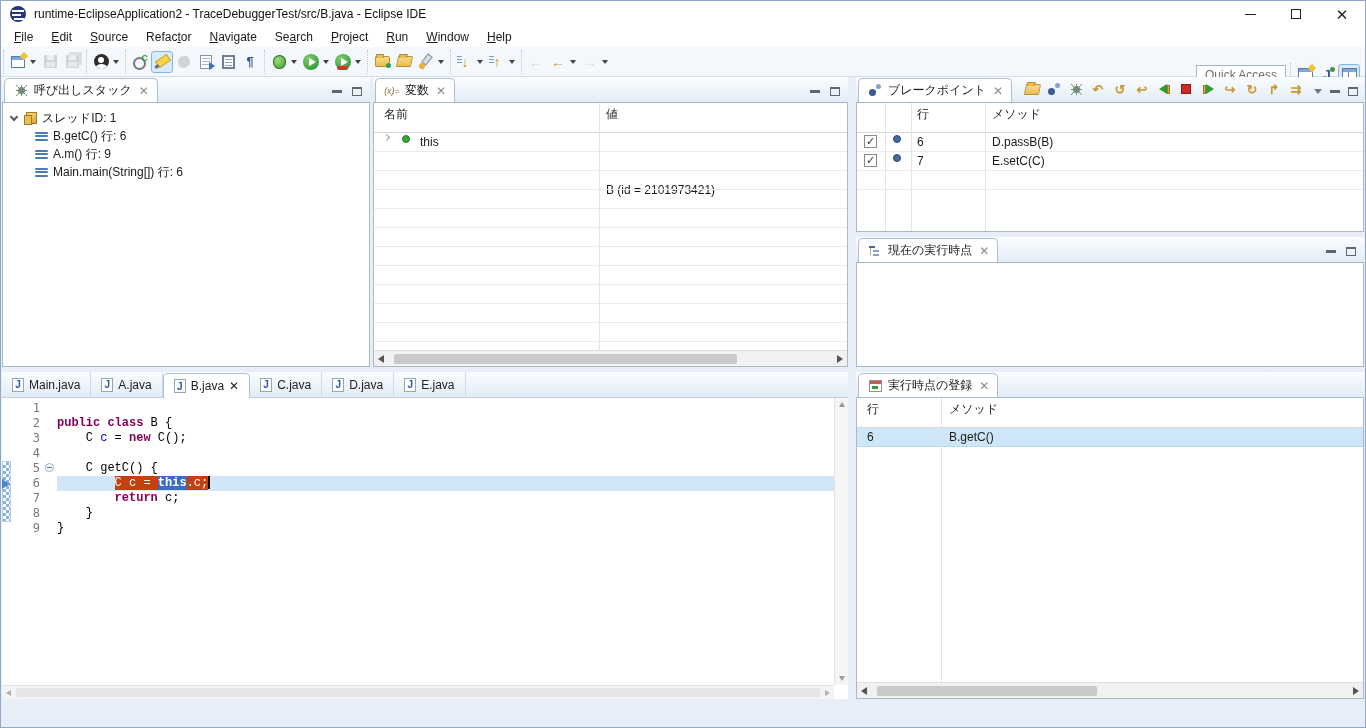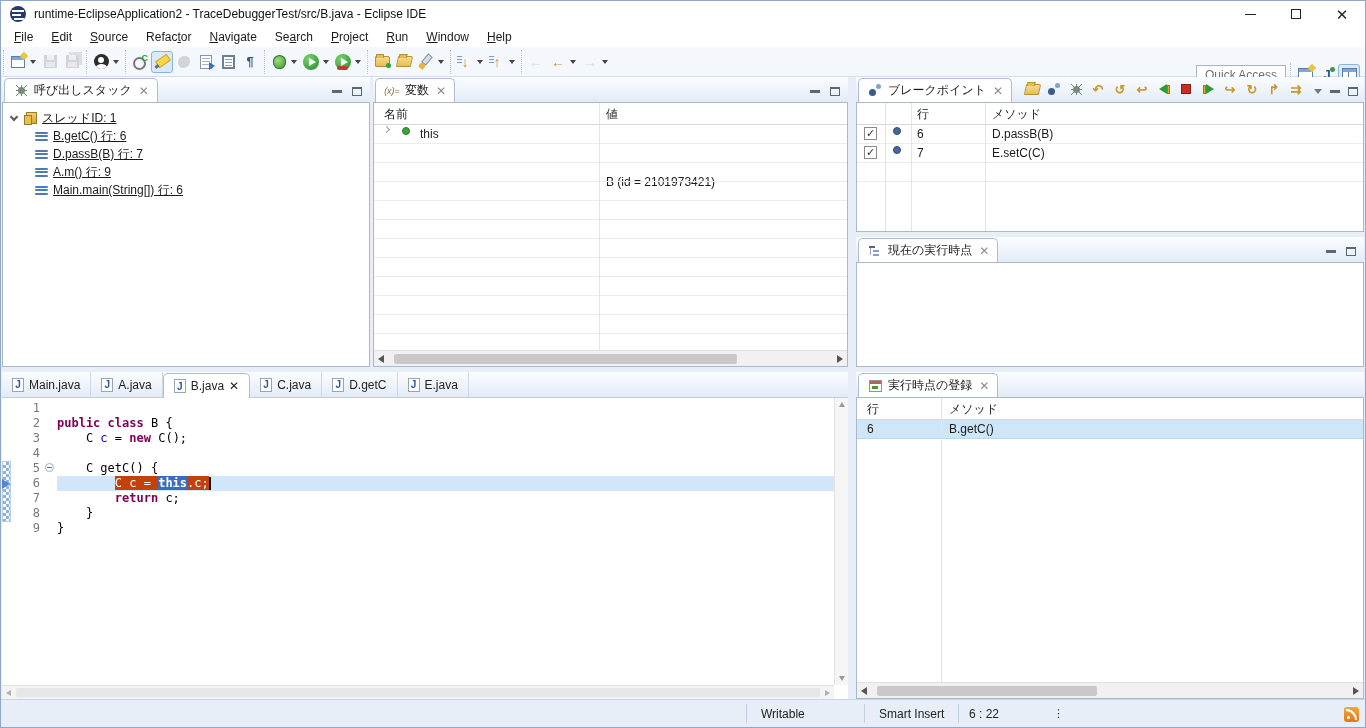--- a/index.html
+++ b/index.html
@@ -77,21 +77,21 @@
   .ic-jpersp { font-size:13px; font-weight:bold; color:#2a56a8; position:relative; }
   .ic-jpersp:after { content:""; position:absolute; right:-4px; top:0; width:5px; height:5px; border-radius:50%; background:#3f9a36; }
   .toolbar-right { margin-left:auto; display:flex; align-items:center;margin-top:26px; }
 
   
   .main { position:absolute; top:76px; left:0; right:0; bottom:28px; }
   .panel { position:absolute; }
   .phead { position:relative; height:25px; background:linear-gradient(#fbfdff,#e2ebf6); display:flex; align-items:flex-end; }
   .ptab { display:flex; align-items:center; gap:5px; background:#fff; border:1px solid #aebdd0; border-bottom:none; border-radius:5px 5px 0 0; height:24px; padding:0 8px; margin-left:2px; position:relative; z-index:2; }
   .ptab .close { color:#8a8a8a; font-size:12px; margin-left:2px; }
-  .pbody { position:absolute; left:0; right:0; top:25px; bottom:0; background:#fff; border:1px solid #a9b9cc; overflow:hidden;text-decoration:underline; }
+  .pbody { position:absolute; left:0; right:0; top:25px; bottom:0; background:#fff; border:1px solid #a9b9cc; overflow:hidden; }
   .phead-btns { margin-left:auto; display:flex; align-items:center; gap:10px; padding:0 8px 6px 4px; }
   .mini { width:10px; height:3px; border-bottom:2px solid #5a6774; border-top:1px solid #5a6774; }
   .maxi { width:10px; height:9px; border:1px solid #5a6774; border-top:2px solid #5a6774; }
   .vmenu { width:0; height:0; border-left:4px solid transparent; border-right:4px solid transparent; border-top:5px solid #6e7a88; }
 
   
   .vic { display:inline-flex; align-items:center; justify-content:center; width:16px; height:15px; }
   .ic-sun { width:11px; height:11px; position:relative; }
   .ic-sun:before { content:""; position:absolute; inset:2px; border-radius:50%; background:#6f8f6a; }
   .ic-sun:after { content:""; position:absolute; inset:0; background:
@@ -115,21 +115,21 @@
   .titem { display:flex; align-items:center; height:18px; gap:5px; }
   .chev { width:6px; height:6px; border-right:2px solid #5a5a5a; border-bottom:2px solid #5a5a5a; transform:rotate(45deg); margin:0 2px 2px 2px; }
   .ic-thread { width:13px; height:12px; position:relative; }
   .ic-thread:before { content:""; position:absolute; left:2px; top:0; width:9px; height:10px; background:linear-gradient(#f3cf6a,#dca63c); border:1px solid #9c7a28; }
   .ic-thread:after { content:""; position:absolute; left:0px; top:3px; width:6px; height:8px; background:#e8c050; border:1px solid #9c7a28; }
   .ic-frame { width:13px; height:11px; display:flex; flex-direction:column; justify-content:space-between; padding:1px 0; }
   .ic-frame i { height:2px; background:#4e7bb5; border-radius:1px; }
   .frames { padding-left:26px; }
 
   
-  .grid-head { position:relative; height:22px; border-bottom:1px solid #d8d8d8; background:#fff; }
+  .grid-head { position:relative; height:30px; border-bottom:1px solid #d8d8d8; background:#fff; }
   .grid-head span { position:absolute; top:3px; color:#222; }
   .vline { position:absolute; top:0; bottom:0; width:1px; background:#e4e4e4; }
   .grow { position:relative; height:19px; border-bottom:1px solid #ececec; }
   .grow span { position:absolute; top:2px; }
   .grow.sel { background:#cde6f8; border-bottom:1px solid #b8d8f0; }
   .gdot { position:absolute; width:8px; height:8px; border-radius:50%; background:#3aa53a; border:1px solid #2a7a2a; top:5px; }
   .bdot { position:absolute; width:8px; height:8px; border-radius:50%; background:#44699c; border:1px solid #2f4a70; top:5px; }
   .cbox { position:absolute; width:13px; height:13px; border:1px solid #8a8a8a; background:#fff; top:2px; font-size:11px; line-height:11px; text-align:center; color:#333; }
   .rchev { position:absolute; width:5px; height:5px; border-right:1.5px solid #9a9a9a; border-bottom:1.5px solid #9a9a9a; transform:rotate(-45deg); top:7px; }
 
@@ -151,21 +151,21 @@
   .etab { display:flex; align-items:center; gap:5px; height:25px; padding:0 10px; border-right:1px solid #cdd8e4; color:#222; }
   .etab.active { background:#fff; border:1px solid #aebdd0; border-bottom:none; border-radius:5px 5px 0 0; margin-bottom:-1px; z-index:2; }
   .jfile { width:12px; height:14px; background:#fff; border:1px solid #9aa4b4; font-size:10px; font-weight:bold; color:#2a56a8; display:flex; align-items:center; justify-content:center; }
   .ecode { position:absolute; left:0; right:0; top:26px; bottom:0; background:#fff; }
   .code-scroll { position:absolute; left:0; top:0; right:14px; bottom:14px; overflow:hidden; padding-top:3px; }
   .cl { display:flex; height:15px; font-family:"DejaVu Sans Mono", monospace; font-size:12px; line-height:15px; }
   .ln { width:32px; text-align:right; padding-right:4px; color:#787878; flex:none; }
   .fold { width:13px; flex:none; position:relative; }
   .foldmark { position:absolute; left:1px; top:2px; width:9px; height:9px; border:1px solid #9ab0c8; border-radius:50%; background:#fff; }
   .foldmark:after { content:""; position:absolute; left:1px; top:3px; width:5px; height:1px; background:#5a7088; }
-  .ct { flex:1; white-space:pre; }
+  .ct { flex:1; white-space:pre;font-family:Liberation Mono, monospace; }
   .cl.current .ct { background:#d2e6f9; }
   .tk-k { color:#7f0055; font-weight:bold; }
   .tk-f { color:#0000c0; }
   .tk-p { color:#000; }
   .tk-sp { background:#c2410c; color:#fff; }
   .tk-sk { background:#3b6cc0; color:#fff; font-weight:bold; }
   .caret { display:inline-block; width:2px; height:13px; background:#111; vertical-align:middle; margin-left:0px; }
   .annot-ruler { position:absolute; left:0; top:0; width:10px; bottom:14px; background:#fff; }
   .range-bar { position:absolute; left:0; width:9px;
       background-image:linear-gradient(45deg, #8db3dd 25%, transparent 25%, transparent 75%, #8db3dd 75%),
@@ -365,28 +365,20 @@
                   <i></i>
                 </span>
                 <span>B.getC() 行: 6</span>
               </div>
               <div class="titem">
                 <span class="ic-frame">
                   <i></i>
                   <i></i>
                   <i></i>
                 </span>
-                <span>D.passB(B) 行: 7</span>
-              </div>
-              <div class="titem">
-                <span class="ic-frame">
-                  <i></i>
-                  <i></i>
-                  <i></i>
-                </span>
                 <span>A.m() 行: 9</span>
               </div>
               <div class="titem">
                 <span class="ic-frame">
                   <i></i>
                   <i></i>
                   <i></i>
                 </span>
                 <span>Main.main(String[]) 行: 6</span>
               </div>
@@ -561,21 +553,21 @@
             <span class="jfile">J</span>
             <span>B.java</span>
             <span class="close">✕</span>
           </span>
           <span class="etab">
             <span class="jfile">J</span>
             <span>C.java</span>
           </span>
           <span class="etab">
             <span class="jfile">J</span>
-            <span>D.getC</span>
+            <span>D.java</span>
           </span>
           <span class="etab">
             <span class="jfile">J</span>
             <span>E.java</span>
           </span>
         </div>
       <div class="ecode">
         <div class="code-scroll" id="code-lines" style="padding-left:10px;">
             <div class="cl">
               <span class="ln">1</span>
@@ -666,24 +658,14 @@
         <div class="hscroll" style="bottom:0;">
           <span class="hs-l"></span>
           <span class="hs-r"></span>
           <span class="sb-thumb" style="left:20px; width:220px; top:3px; height:10px; border-radius:2px;"></span>
         </div>
       </div>
     </div>
 
   </div>
 
-  <div class="statusbar">
-    <span class="sep" style="left:745px;"></span>
-    <span style="left:760px;">Writable</span>
-    <span class="sep" style="left:863px;"></span>
-    <span style="left:878px;">Smart Insert</span>
-    <span class="sep" style="left:957px;"></span>
-    <span style="left:968px;">6 : 22</span>
-    <span class="grip" style="left:1052px;">⋮</span>
-    <span class="rss"></span>
-  </div>
 
 </div>
 
 </body></html>

